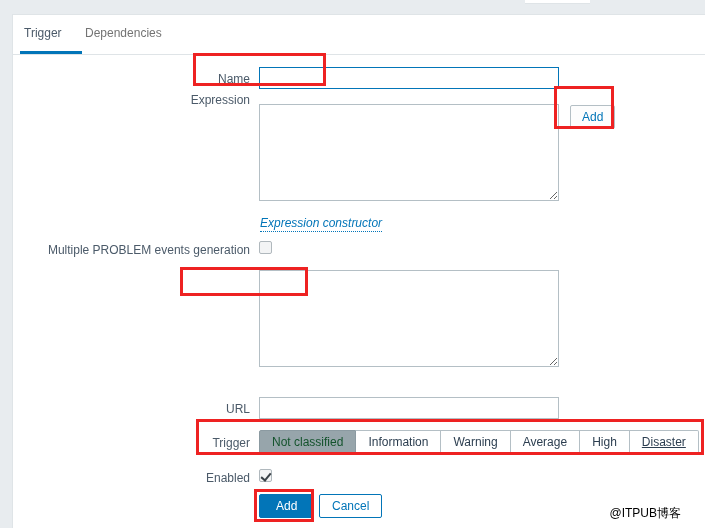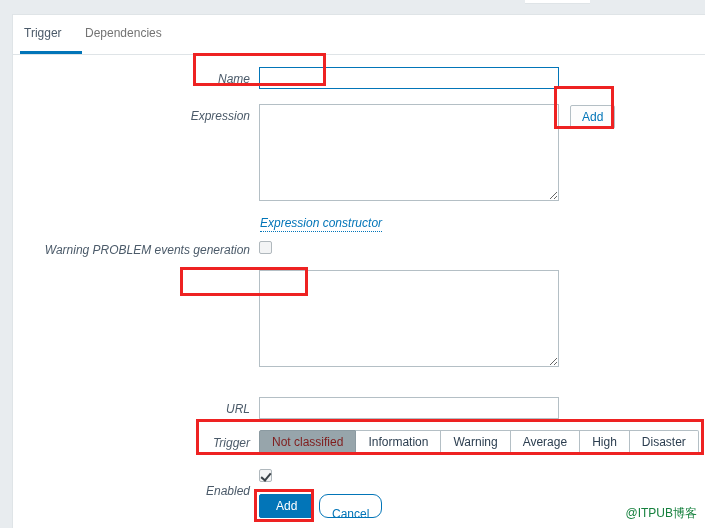--- a/index.html
+++ b/index.html
@@ -76,21 +76,20 @@
     height: 3px;
     background: #0275b8;
   }
   .lbl {
     position: absolute;
     text-align: right;
     font-size: 12px;
     line-height: 15px;
     color: #4b5a69;
     white-space: nowrap;
-    font-style: italic;
   }
   
   .lbl-r {
     right: 455px;   
     width: 220px;
   }
 
   input.txt {
     position: absolute;
     height: 22px;
@@ -167,28 +166,28 @@
     font-family: "Liberation Sans", sans-serif;
     font-size: 12px;
     line-height: 22px;
     border-radius: 2px;
     cursor: pointer;
   }
   .btn-secondary {
     position: absolute;
     box-sizing: border-box;
     height: 24px;
-    padding: 8px 12px;
+    padding: 0 12px;
     border: 1px solid #0275b8;
     background: #ffffff;
     color: #0275b8;
     font-family: "Liberation Sans", sans-serif;
     font-size: 12px;
     line-height: 22px;
-    border-radius: 9px;
+    border-radius: 2px;
     cursor: pointer;
   }
 
   
   .link-dotted {
     position: absolute;
     color: #0275b8;
     font-size: 12px;
     line-height: 15px;
     border-bottom: 1px dotted #0275b8;
@@ -216,43 +215,44 @@
     line-height: 22px;
     white-space: nowrap;
     cursor: pointer;
   }
   .seg:first-child {
     border-left-width: 1px;
     border-radius: 2px 0 0 2px;
   }
   .seg:last-child {
     border-radius: 0 2px 2px 0;
+    text-decoration: underline;
   }
   .seg.selected {
     background: #97a5ab;
-    color: #7f1d1d;
+    color: #14532d;
     border-color: #8b9aa1;
   }
 
   
   .anno {
     position: absolute;
     border: 3px solid #ee2222;
     box-sizing: border-box;
     pointer-events: none;
     background: transparent;
   }
 
   
   #watermark {
     position: absolute;
-    right: 8px;
+    right: 24px;
     bottom: 6px;
     font-size: 12px;
-    color: #15803d;
+    color: #000000;
     white-space: nowrap;
     user-select: none;
   }
 </style>
 </head>
 <body>
 
 <div id="top-strip">
   <div id="top-nub"></div>
 </div>
@@ -261,44 +261,44 @@
 
   <div id="tabbar">
     <div class="tab active">Trigger</div>
     <div class="tab inactive">Dependencies</div>
     <div id="tab-underline"></div>
   </div>
 
   <div class="lbl lbl-r" style="top:57px;">Name</div>
   <input class="txt focused" type="text" style="left: 246px; top: 52px; width: 300px;">
 
-  <div class="lbl lbl-r" style="top:94px;">Expression</div>
+  <div class="lbl lbl-r" style="top:78px;">Expression</div>
   <textarea class="ta" style="left: 246px; top: 89px; width: 300px; height: 97px;"></textarea>
   <button class="btn-grey" style="left:557px; top:90px;">Add</button>
   <div class="link-dotted" style="left:247px; top:201px;">Expression constructor</div>
 
-  <div class="lbl lbl-r" style="top:228px;">Warning PROBLEM events generation</div>
+  <div class="lbl lbl-r" style="top:228px;">Multiple PROBLEM events generation</div>
   <div class="cb" style="left:246px; top:226px;"></div>
 
   <textarea class="ta" style="left: 246px; top: 255px; width: 300px; height: 97px;"></textarea>
 
   <div class="lbl lbl-r" style="top:387px;">URL</div>
   <input class="txt" type="text" style="left: 246px; top: 382px; width: 300px;">
 
   <div class="lbl lbl-r" style="top:421px;">Trigger</div>
   <div id="severity-group" style="left:246px; top:415px;">
       <div class="seg selected">Not classified</div>
       <div class="seg">Information</div>
       <div class="seg">Warning</div>
       <div class="seg">Average</div>
       <div class="seg">High</div>
       <div class="seg">Disaster</div>
     </div>
 
-  <div class="lbl lbl-r" style="top:456px;margin-top:13px;">Enabled</div>
+  <div class="lbl lbl-r" style="top:456px;">Enabled</div>
   <div class="cb checked" style="left:246px; top:454px;"></div>
 
   <button class="btn-primary" style="left:246px; top:479px;">Add</button>
   <button class="btn-secondary" style="left:306px; top:479px;">Cancel</button>
 
 </div>
 
 <div class="anno" style="left:193px; top:53px;  width:133px; height:33px;"></div>
 <div class="anno" style="left:554px; top:86px;  width:60px;  height:43px;"></div>
 <div class="anno" style="left:180px; top:267px; width:128px; height:29px;"></div>

